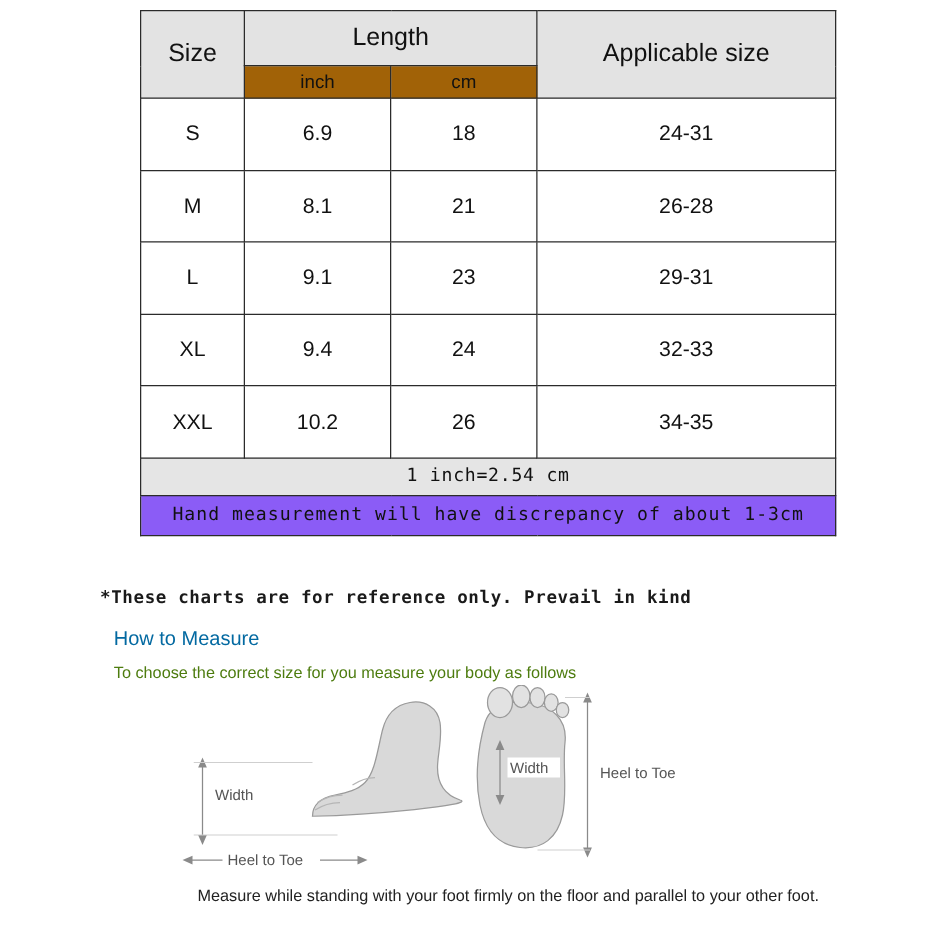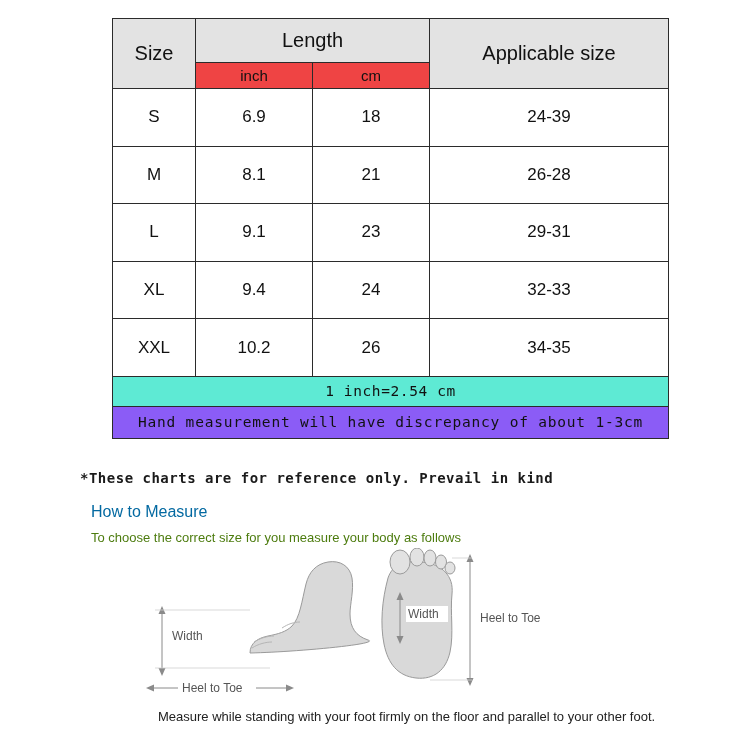--- a/index.html
+++ b/index.html
@@ -15,21 +15,21 @@
     position: relative;
     width: 750px;
     height: 750px;
     background: #fff;
   }
 
   
   .table-wrap {
     position: absolute;
     left: 97px;
-    top: 18px;
+    top: 8px;
     width: 556px;
     padding-left: 15px;
   }
   table.size-table {
     border-collapse: collapse;
     width: 100%;
     table-layout: fixed;
   }
   table.size-table td, table.size-table th {
     border: 1px solid #2b2b2b;
@@ -37,35 +37,35 @@
     vertical-align: middle;
     font-weight: normal;
   }
   .hdr-row td {
     background: #e3e3e3;
     font-weight: bold;
     font-size: 20px;
     height: 44px;
   }
   .sub-row td {
-    background: #ef4444;
+    background: #a16207;
     font-size: 15px;
     height: 26px;
   }
   .body-row td {
     height: 57.6px;
     font-size: 17px;
     background: #fff;
   }
   .note-row td {
     height: 30px;
     font-size: 14.5px;
     font-family: "DejaVu Sans Mono", monospace;
     letter-spacing: 0.6px;
-    background: #5eead4;
+    background: #e5e5e5;
   }
   .note-row-2 td {
     height: 32px;
     font-size: 14.5px;
     font-family: "DejaVu Sans Mono", monospace;
     font-weight: bold;
     letter-spacing: 0.8px;
     background: #8b5cf6;
   }
   .col-size { width: 83px; }
@@ -138,21 +138,21 @@
         </tr>
         <tr class="sub-row">
           <td>inch</td>
           <td>cm</td>
         </tr>
 
         <tr class="body-row">
           <td>S</td>
           <td>6.9</td>
           <td>18</td>
-          <td>24-39</td>
+          <td>24-31</td>
         </tr>
         <tr class="body-row">
           <td>M</td>
           <td>8.1</td>
           <td>21</td>
           <td>26-28</td>
         </tr>
         <tr class="body-row">
           <td>L</td>
           <td>9.1</td>

